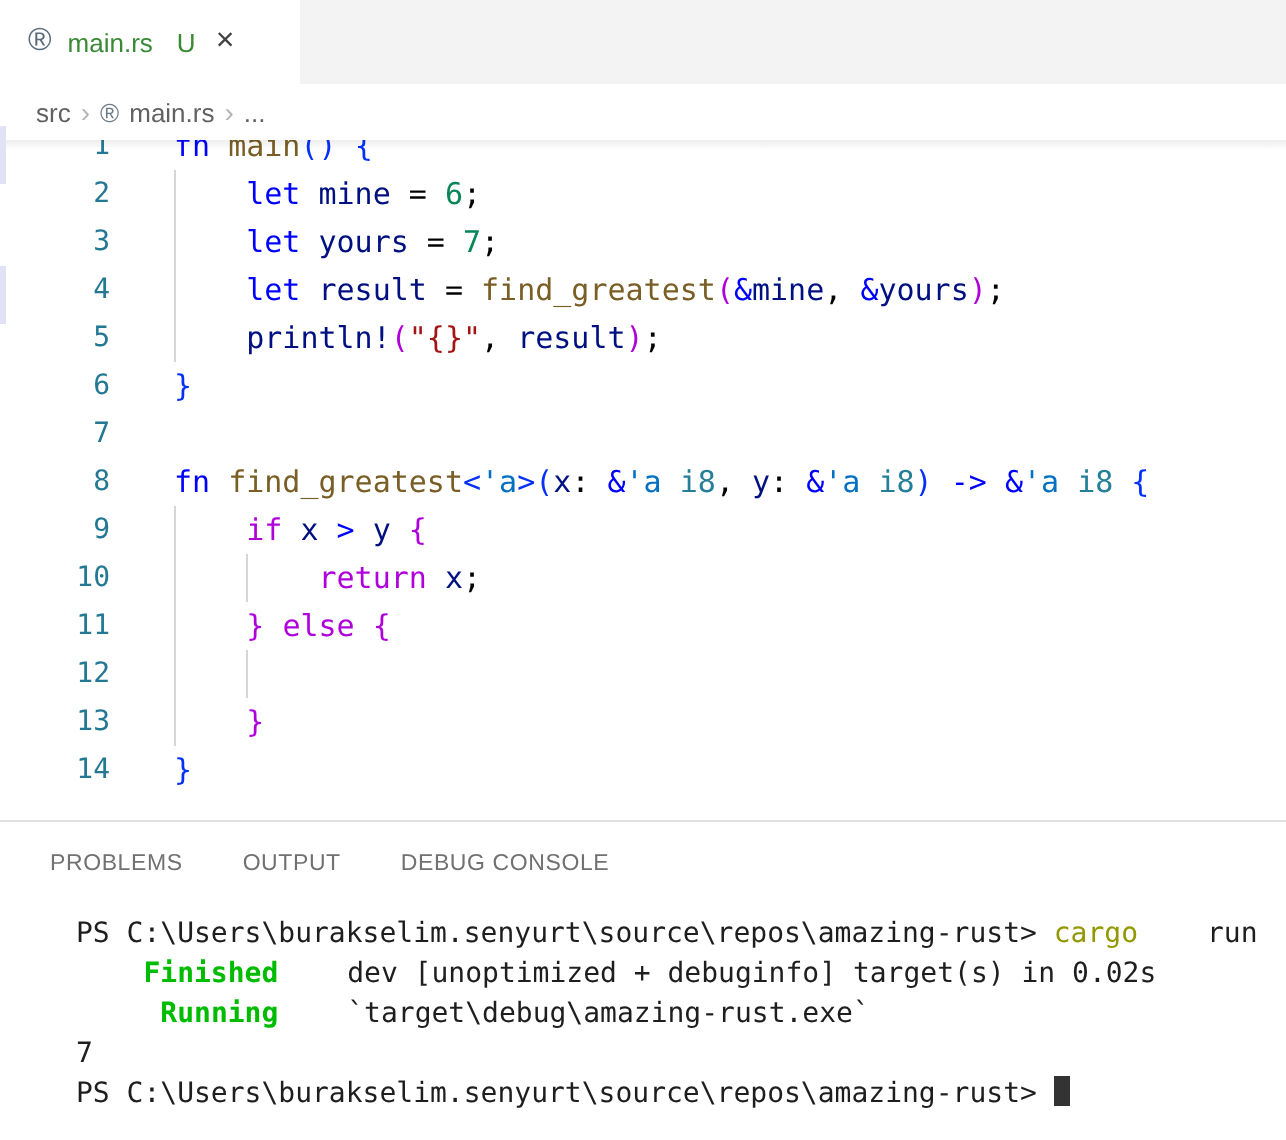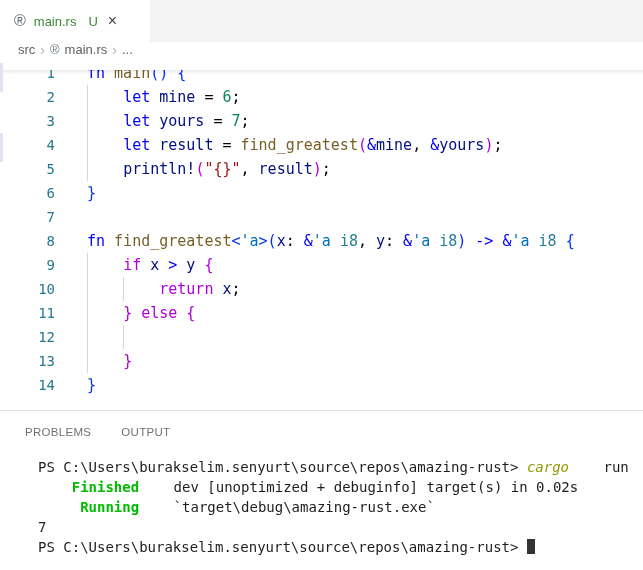--- a/index.html
+++ b/index.html
@@ -14,21 +14,21 @@
     background:#ffffff; display:flex; align-items:center; gap:8px;
     padding:0 12px 0 14px; min-width:150px; cursor:pointer;
   }
   .rust-icon { color:#5a6b7a; font-size:16px; line-height:1; }
   .tab-title { color:#388a34; font-size:13px; }
   .git-badge { color:#388a34; font-size:13px; margin-left:4px; }
   .tab-close { color:#424242; font-size:16px; margin-left:2px; cursor:pointer; line-height:1; }
   
   .breadcrumb {
     position:relative; z-index:3; background:#fff; height:28px;
-    display:flex; padding-left:18px;
+    display:flex; align-items:center; padding-left:18px;
     font-size:13px; color:#616161; gap:5px;
   }
   .crumb { cursor:pointer; }
   .crumb-sep { color:#b4b4b4; font-size:14px; }
   .crumb-icon { color:#6d7b86; font-size:13px; }
   
   .editor {
     position:relative; height:340px; overflow:hidden; background:#fff;
     font-family:"DejaVu Sans Mono","Liberation Mono",monospace;
   }
@@ -67,21 +67,21 @@
     padding:12px 0 10px 0; border-bottom:1px solid transparent;
   }
   .panel-tab.active { color:#424242; border-bottom:1px solid #424242; }
   
   .terminal {
     padding:6px 0 0 12px; font-family:"DejaVu Sans Mono","Liberation Mono",monospace;
     font-size:14px; line-height:20px; color:#1e1e1e; cursor:text;
   }
   .term-row { white-space:pre; height:20px; }
   .tt-t  { color:#1e1e1e;margin-left:26px; }
-  .tt-y  { color:#949800;font-style:italic; }
+  .tt-y  { color:#949800; }
   .tt-gb { color:#00BC00; font-weight:bold; }
   .tt-cursor {
     display:inline-block; width:8px; height:15px; background:#333;
     vertical-align:-2px;
   }
 </style>
 </head>
 <body>
 
 <div class="window">
@@ -129,20 +129,21 @@
       </div>
   </div>
 
   <div class="deco-strip" style="top:63px; height:29px;"></div>
   <div class="deco-strip" style="top:133px; height:29px;"></div>
 
   <div class="panel">
     <div class="panel-tabs">
         <div class="panel-tab">PROBLEMS</div>
         <div class="panel-tab">OUTPUT</div>
+        <div class="panel-tab">DEBUG CONSOLE</div>
       </div>
     <div class="terminal">
         <div class="term-row"><span class="tt-t">PS C:\Users\burakselim.senyurt\source\repos\amazing-rust&gt; </span><span class="tt-y">cargo</span><span class="tt-t"> run</span></div>
         <div class="term-row"><span class="tt-t">    </span><span class="tt-gb">Finished</span><span class="tt-t"> dev [unoptimized + debuginfo] target(s) in 0.02s</span></div>
         <div class="term-row"><span class="tt-t">     </span><span class="tt-gb">Running</span><span class="tt-t"> `target\debug\amazing-rust.exe`</span></div>
         <div class="term-row"><span class="tt-t">7</span></div>
         <div class="term-row"><span class="tt-t">PS C:\Users\burakselim.senyurt\source\repos\amazing-rust&gt; </span><span class="tt-cursor"></span></div>
       </div>
   </div>
 

